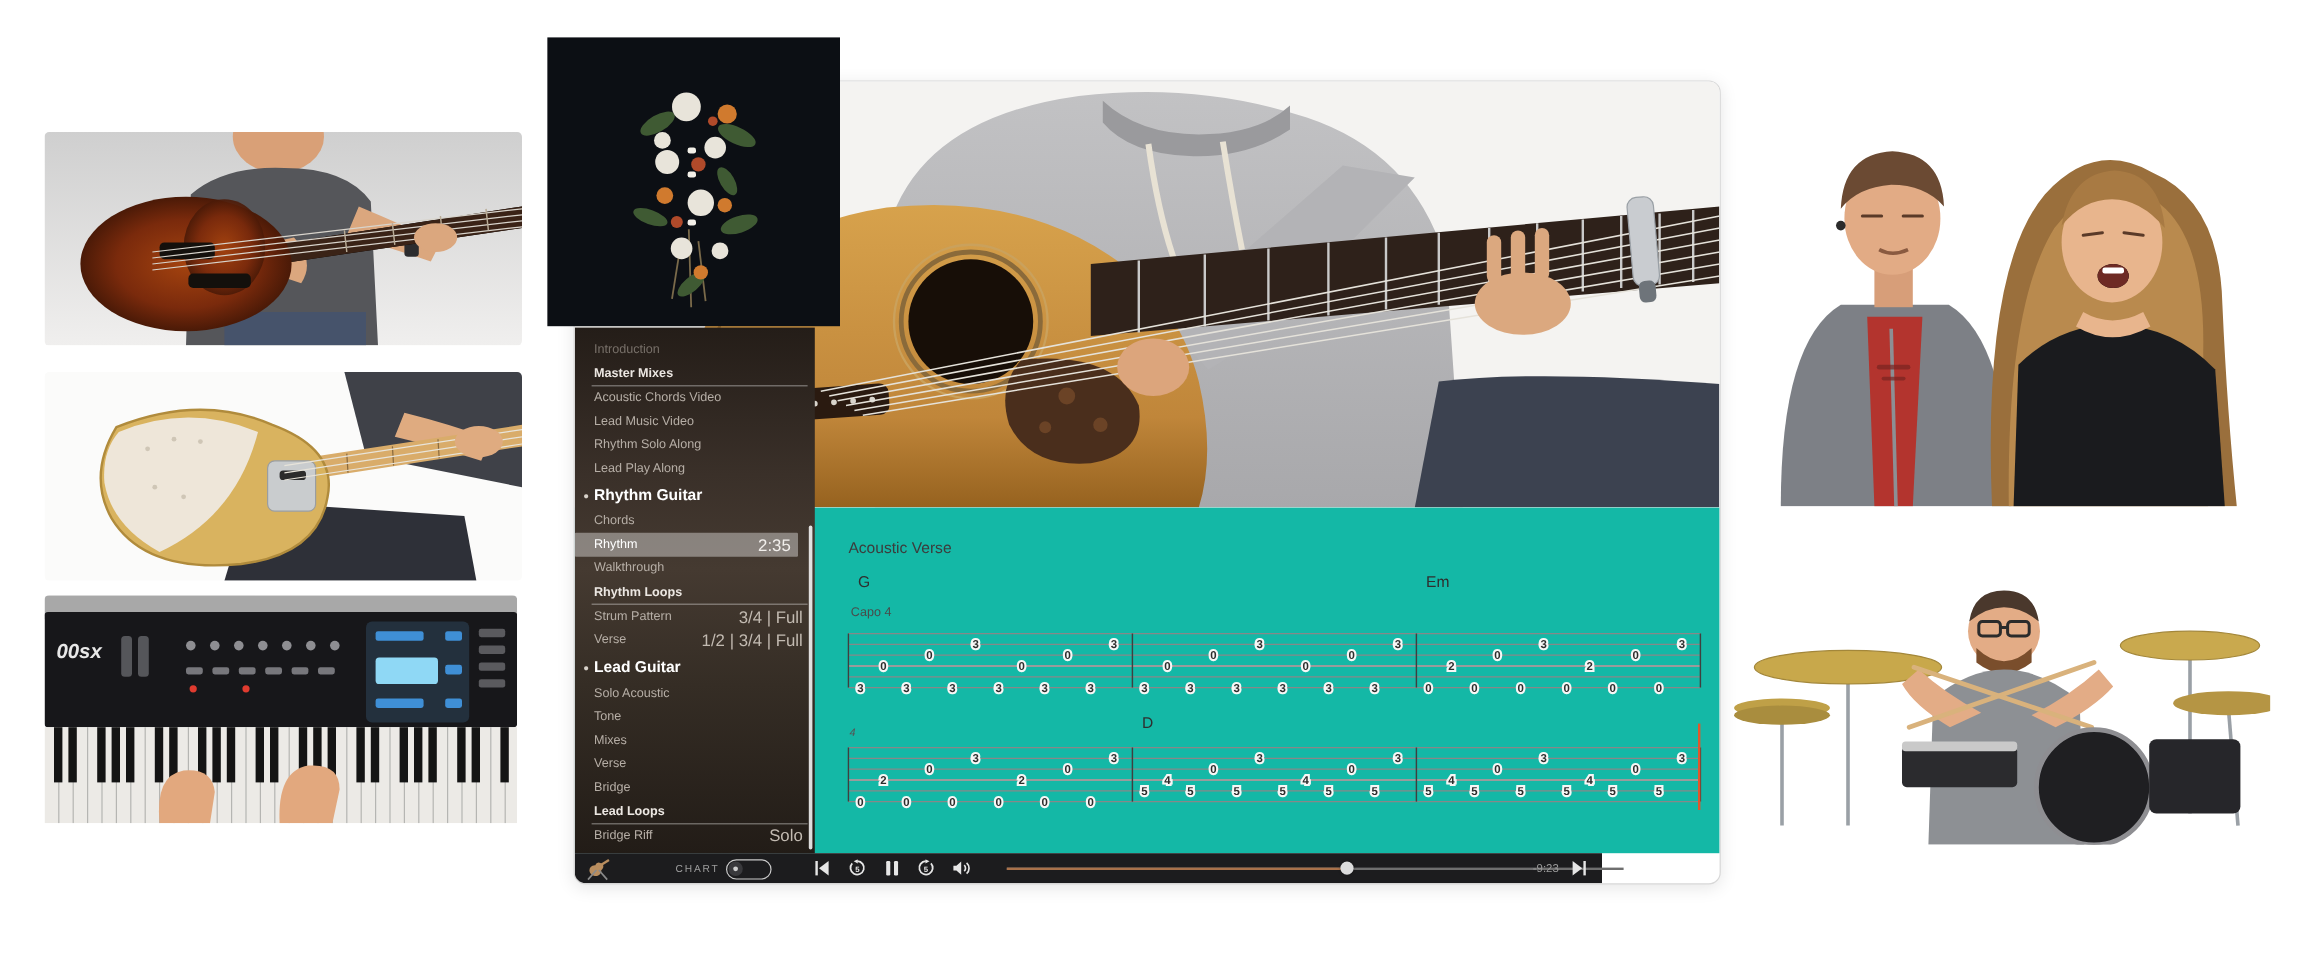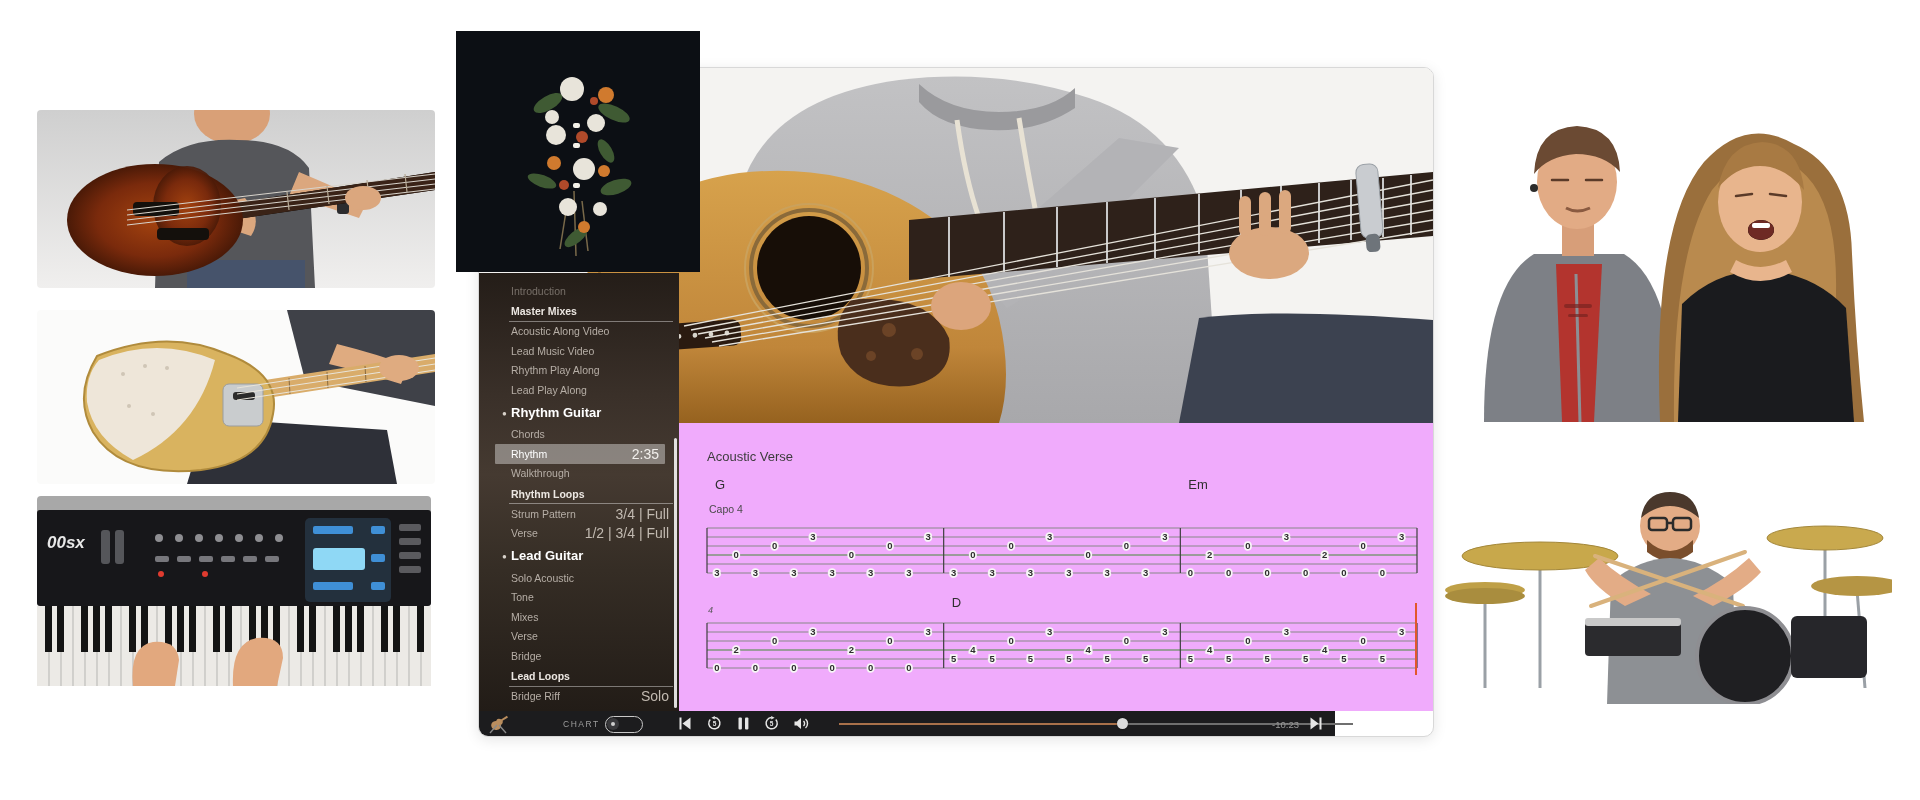--- a/index.html
+++ b/index.html
@@ -12,34 +12,34 @@
   .t-bass{left:37px;top:110px;width:398px;height:178px;}
   .t-elec{left:37px;top:310px;width:398px;height:174px;}
   .t-keys{left:37px;top:496px;width:394px;height:227px;}
   .t-sing{left:1464px;top:104px;width:422px;height:318px;}
   .t-drum{left:1445px;top:478px;width:447px;height:226px;}
 
   
   .player{position:absolute;left:478px;top:67px;width:954px;height:668px;background:#fff;
           border:1px solid #d8d8d8;border-radius:10px;box-shadow:0 3px 14px rgba(0,0,0,.10);overflow:hidden;}
   .video-area{position:absolute;left:0;top:0;width:954px;height:355px;background:#f4f3f1;overflow:hidden;}
-  .chart-area{position:absolute;left:0;top:355px;width:954px;height:288px;background:#f0abfc;}
+  .chart-area{position:absolute;left:0;top:355px;width:954px;height:288px;background:#14b8a6;}
   .chart-title{position:absolute;left:228px;top:26px;font-size:13px;color:#3c3c3c;}
   .tab-svg{position:absolute;left:227px;}
   .chord-lb{font-size:13px;fill:#2f2f2f;}
   .capo-lb{font-size:10.5px;fill:#4a4a4a;}
   .meas-num{font-size:9px;font-style:italic;fill:#555;}
   .playhead{position:absolute;width:2px;background:#e2572b;}
 
   
   .sidebar{position:absolute;left:0;top:205px;width:200px;height:438px;
     background:linear-gradient(180deg,#241d18 0%,#3a3029 28%,#453a31 46%,#352d25 68%,#221c17 100%);}
   .sb-list{padding-top:8px;}
   .sb-row{position:relative;height:19.5px;display:flex;align-items:center;padding:0 10px 0 16px;
-          color:#b6aea6;font-size:10.5px;cursor:pointer;margin-left:16px;}
+          color:#b6aea6;font-size:10.5px;cursor:pointer;}
   .sb-row .lbl{flex:1 1 auto;white-space:nowrap;overflow:hidden;}
   .sb-row .meta{flex:0 0 auto;font-size:14px;color:#c2bab1;}
   .sb-row.dim{opacity:.55;}
   .sb-row.section{height:21px;font-weight:bold;color:#ece7e2;font-size:10.5px;}
   .sb-row.section::after{content:"";position:absolute;left:14px;right:6px;bottom:0;height:1px;background:rgba(255,255,255,.4);}
   .sb-row.header{height:25px;font-weight:bold;color:#ffffff;font-size:13px;}
   .sb-row.header .bullet{position:absolute;left:7px;top:9px;font-size:8px;color:#d8d2ca;}
   .sb-row.active{background:rgba(255,255,255,.38);color:#ffffff;margin-right:14px;padding-right:6px;border-radius:1px;}
   .sb-row.active .meta{color:#f2efec;}
   .sb-scroll{position:absolute;right:2px;top:165px;width:3px;height:270px;border-radius:2px;background:rgba(255,255,255,.85);}
@@ -529,27 +529,27 @@
 
     <div class="sidebar">
       <div class="sb-list" id="sidebar-items">
           <div class="sb-row item dim">
             <span class="lbl">Introduction</span>
           </div>
           <div class="sb-row section">
             <span class="lbl">Master Mixes</span>
           </div>
           <div class="sb-row item">
-            <span class="lbl">Acoustic Along Video</span>
+            <span class="lbl">Acoustic Chords Video</span>
           </div>
           <div class="sb-row item">
             <span class="lbl">Lead Music Video</span>
           </div>
           <div class="sb-row item">
-            <span class="lbl">Rhythm Play Along</span>
+            <span class="lbl">Rhythm Solo Along</span>
           </div>
           <div class="sb-row item">
             <span class="lbl">Lead Play Along</span>
           </div>
           <div class="sb-row header">
             <span class="bullet">●</span>
             <span class="lbl">Rhythm Guitar</span>
           </div>
           <div class="sb-row item">
             <span class="lbl">Chords</span>
@@ -651,21 +651,21 @@
           <path d="M9.5 4 A3.4 3.4 0 0 1 9.5 9" fill="none" stroke="#e6e6e6" stroke-width="1.4"></path>
           <path d="M11.5 2 A6 6 0 0 1 11.5 11" fill="none" stroke="#e6e6e6" stroke-width="1.4"></path>
         </svg>
       </div>
 
       <div class="track">
         <div class="base"></div>
         <div class="fill" id="trk-fill" style="width: 55%; background: rgb(169, 113, 74);"></div>
         <div class="knob" id="trk-knob" style="left: calc(55% - 5px);"></div>
       </div>
-      <span class="time-rem">-10:23</span>
+      <span class="time-rem">-9:23</span>
       <div class="icobtn" style="right:12px;">
         <svg width="14" height="13" viewBox="0 0 14 13">
           <path d="M1.5 0.5 L9.5 6.5 L1.5 12.5 Z" fill="#e6e6e6"></path>
           <rect x="10.5" y="0.5" width="2" height="12" fill="#e6e6e6"></rect>
         </svg>
       </div>
     </div>
   </div>
 
   <div class="abs" style="left:456px;top:31px;width:244px;height:241px;">

